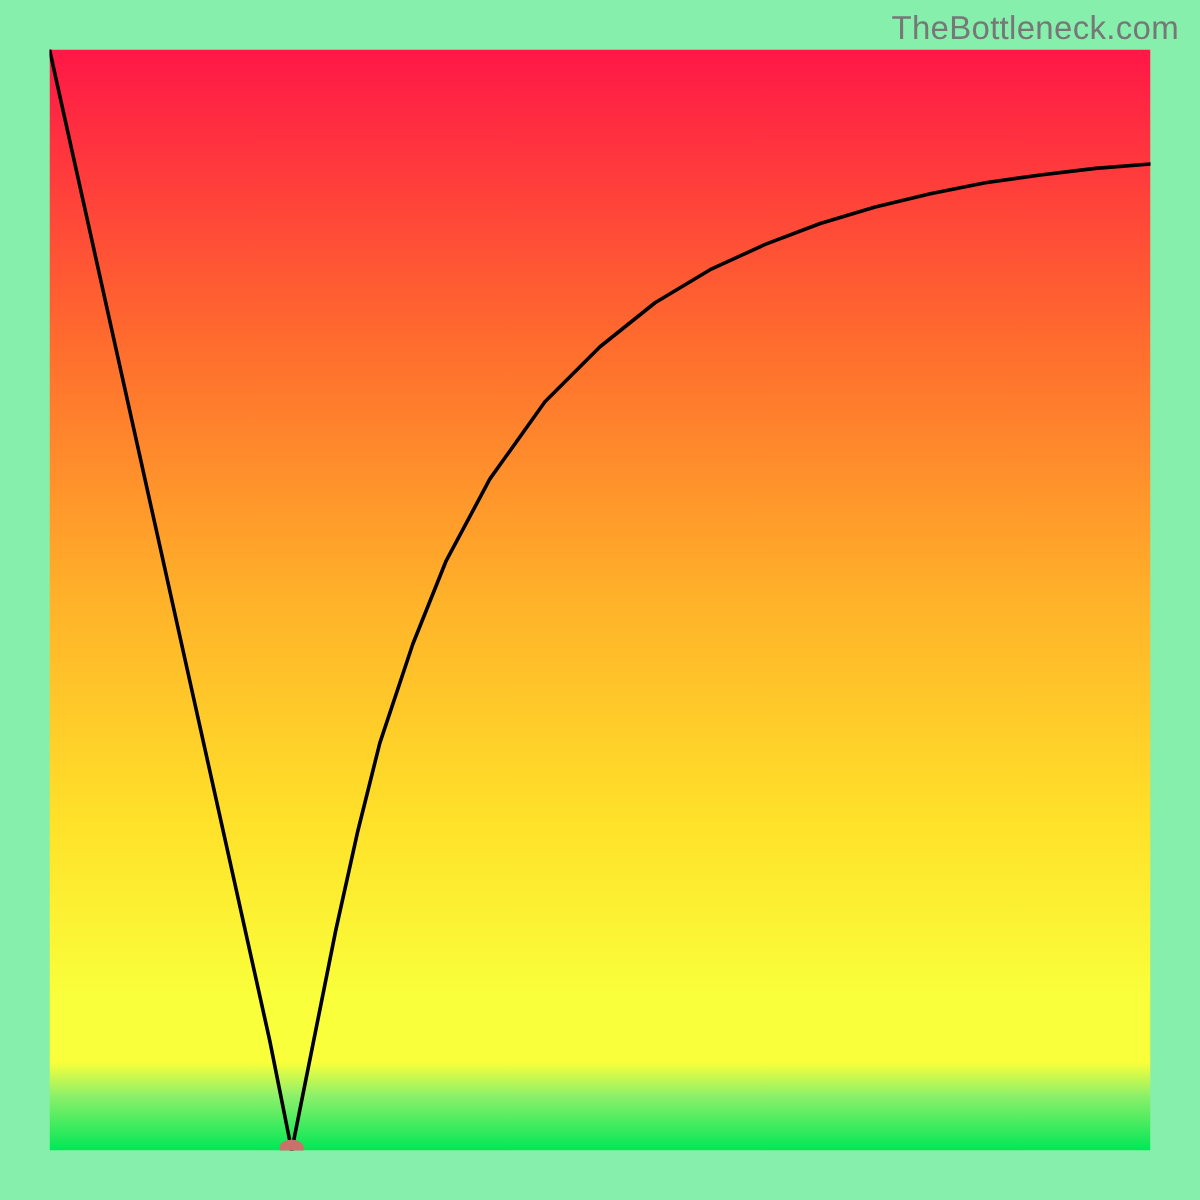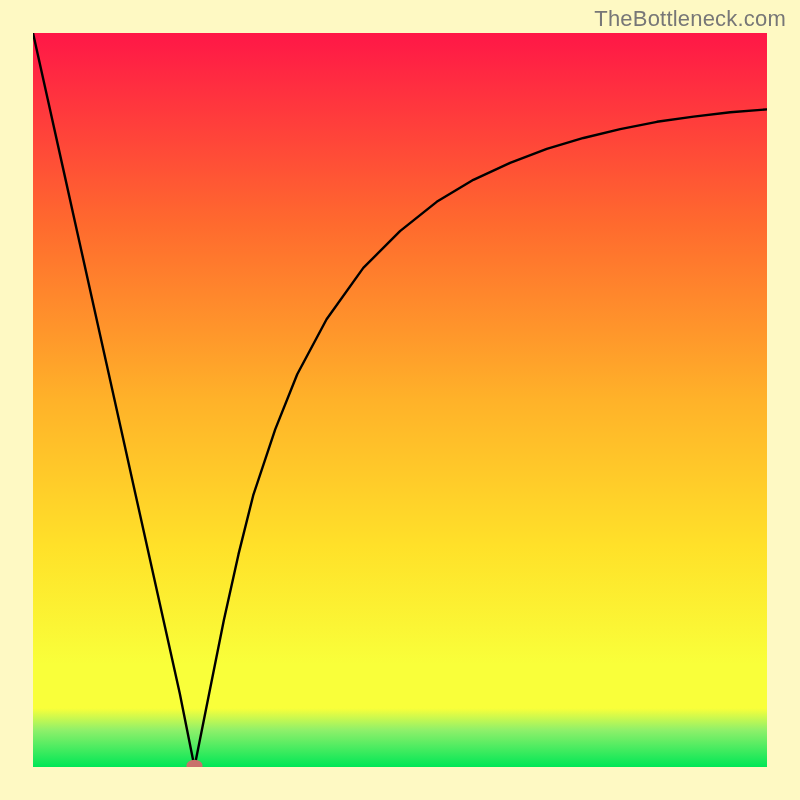--- a/index.html
+++ b/index.html
@@ -10,21 +10,21 @@
     overflow: hidden;
     background: #000;
     font-family: Arial, Helvetica, sans-serif;
   }
   .frame {
     position: absolute;
     left: 0;
     top: 0;
     width: 800px;
     height: 800px;
-    background: #fef9c3;
+    background: #86efac;
   }
   .plot {
     position: absolute;
     left: 33px;
     top: 33px;
     width: 734px;
     height: 734px;
   }
   .watermark {
     position: absolute;

